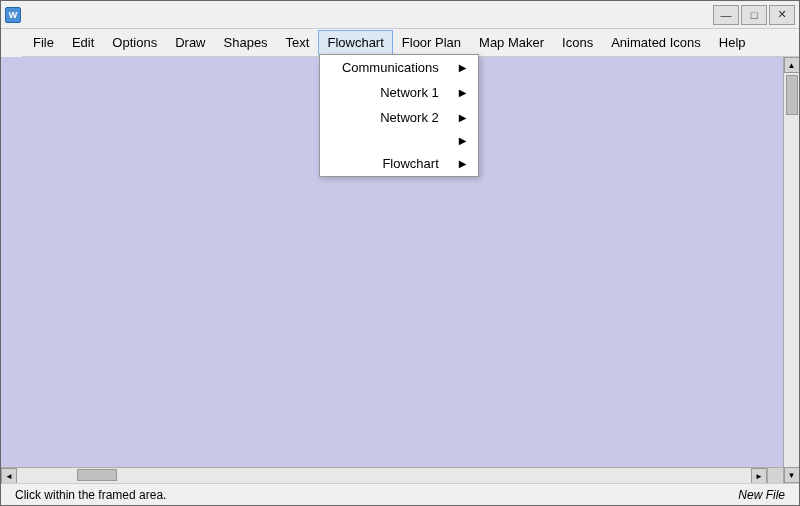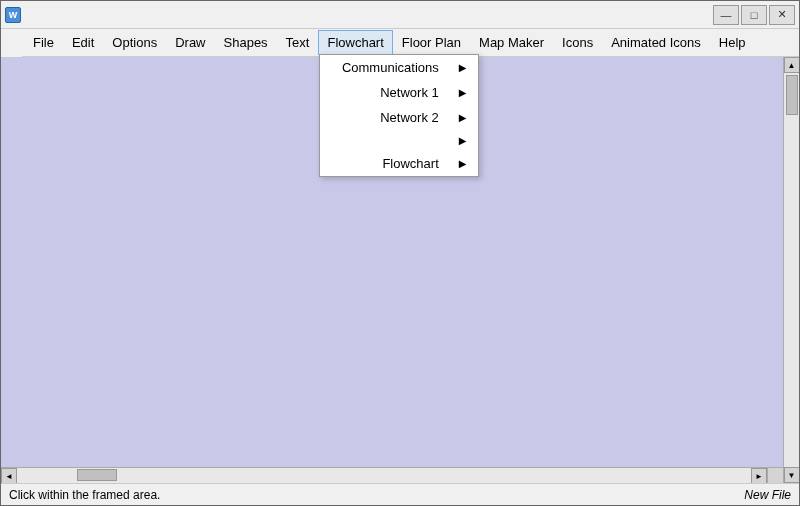--- a/index.html
+++ b/index.html
@@ -216,21 +216,21 @@
     }
 
     
     .status-bar {
       display: flex;
       justify-content: space-between;
       align-items: center;
       height: 22px;
       background: #f0f0f0;
       border-top: 1px solid #ccc;
-      padding: 0 8px;
+      padding: 0 14px;
       font-size: 12px;
       gap: 24px;
     }
   </style>
 </head>
 <body>
 
 <div class="window">
 
   <div class="title-bar">

